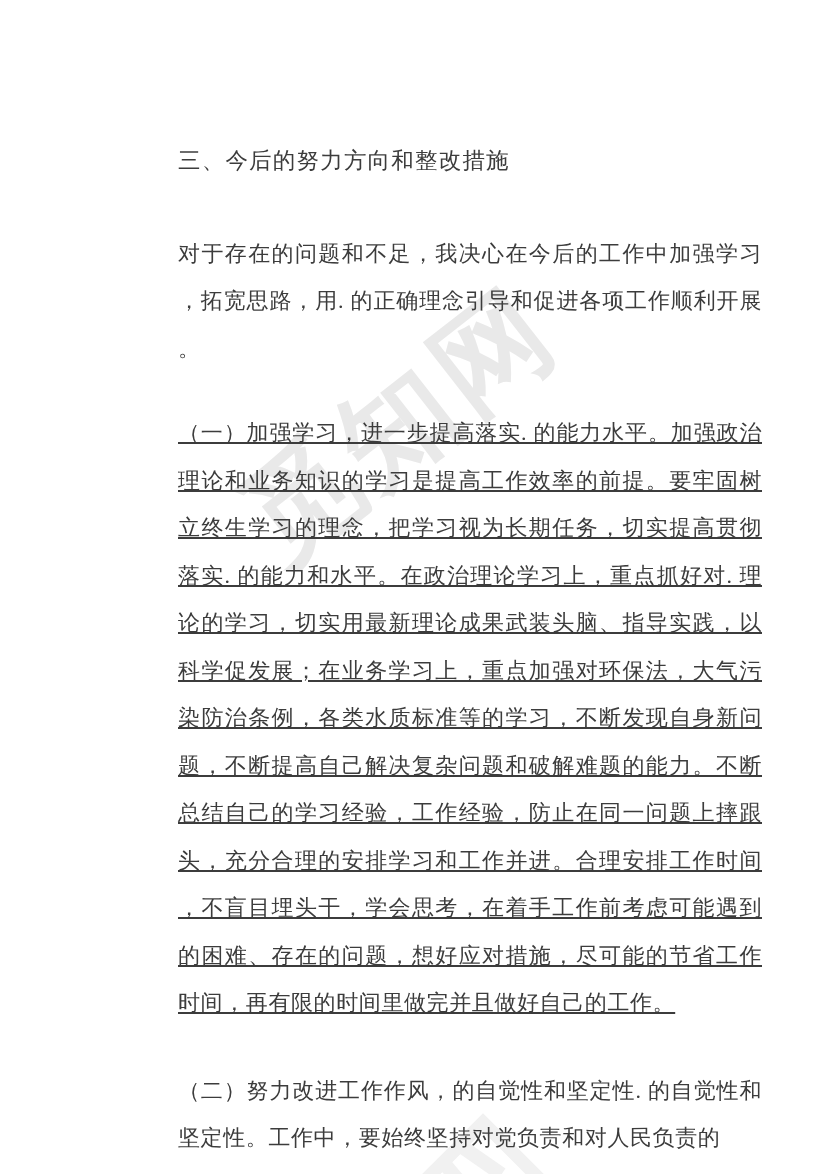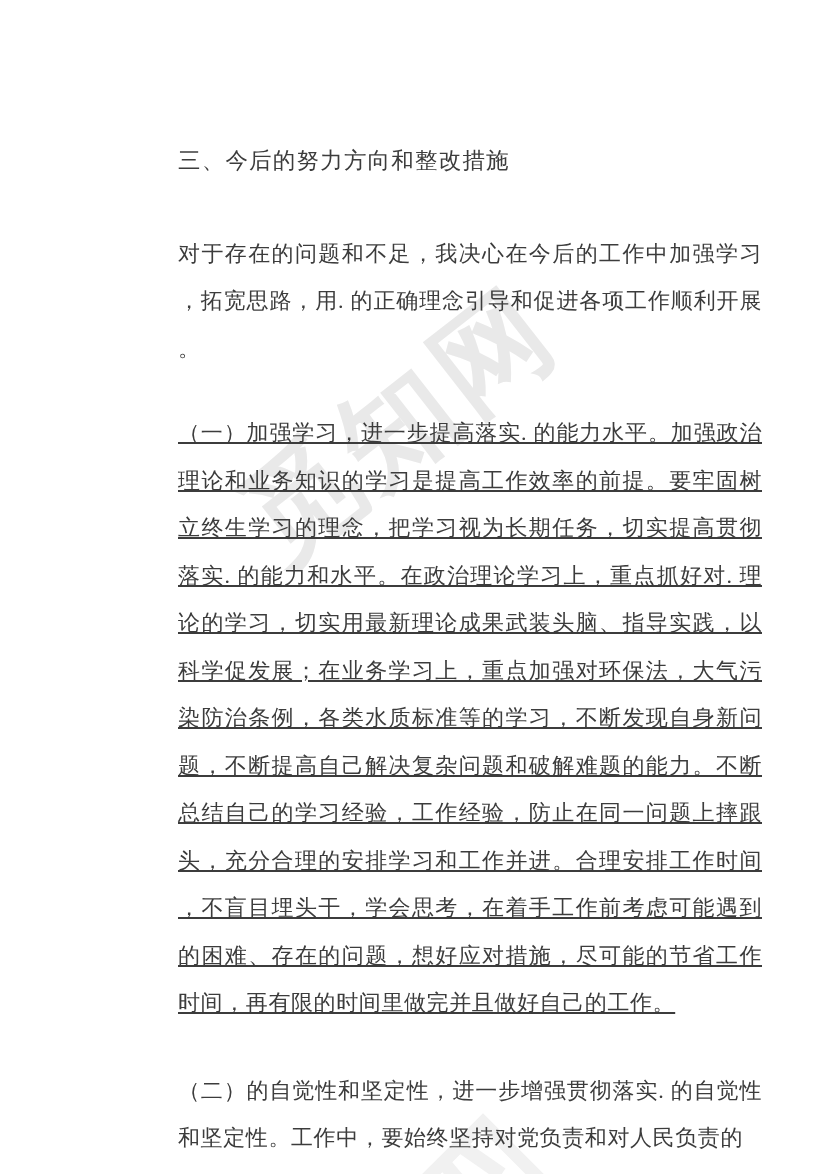--- a/index.html
+++ b/index.html
@@ -113,16 +113,16 @@
     <div class="logo-glyph-bar-b"></div>
   </div>
 
   <div class="content">
     <h1 class="heading">三、今后的努力方向和整改措施</h1>
 
     <p class="para intro">对于存在的问题和不足，我决心在今后的工作中加强学习，拓宽思路，用. 的正确理念引导和促进各项工作顺利开展。</p>
 
     <p class="para item-1">（一）加强学习，进一步提高落实. 的能力水平。加强政治理论和业务知识的学习是提高工作效率的前提。要牢固树立终生学习的理念，把学习视为长期任务，切实提高贯彻落实. 的能力和水平。在政治理论学习上，重点抓好对. 理论的学习，切实用最新理论成果武装头脑、指导实践，以科学促发展；在业务学习上，重点加强对环保法，大气污染防治条例，各类水质标准等的学习，不断发现自身新问题，不断提高自己解决复杂问题和破解难题的能力。不断总结自己的学习经验，工作经验，防止在同一问题上摔跟头，充分合理的安排学习和工作并进。合理安排工作时间，不盲目埋头干，学会思考，在着手工作前考虑可能遇到的困难、存在的问题，想好应对措施，尽可能的节省工作时间，再有限的时间里做完并且做好自己的工作。</p>
 
-    <p class="para item-2">（二）的自觉性和坚定性，进一步增强贯彻落实. 的自觉性和坚定性。工作中，要始终坚持对党负责和对人民负责的</p>
+    <p class="para item-2">（二）努力改进工作作风，的自觉性和坚定性. 的自觉性和坚定性。工作中，要始终坚持对党负责和对人民负责的</p>
   </div>
 
 </div>
 
 </body></html>

